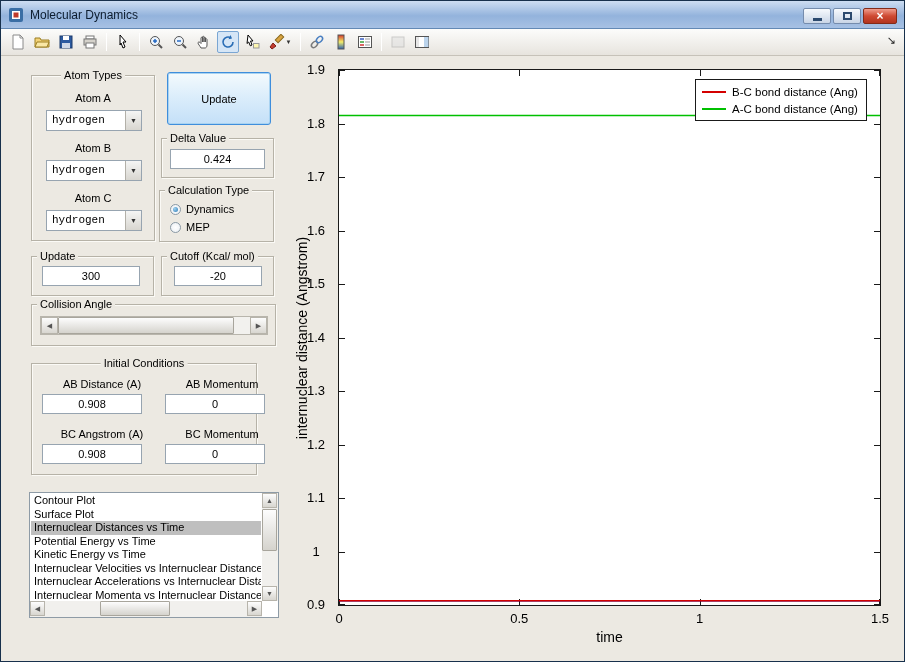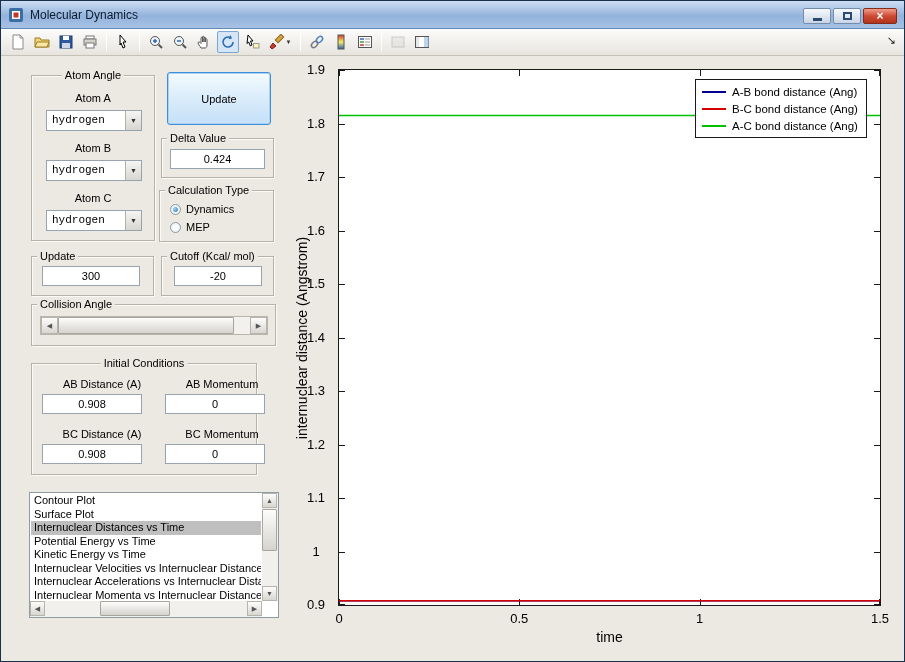--- a/index.html
+++ b/index.html
@@ -222,21 +222,21 @@
       <svg width="16" height="16">
           <rect x="1.5" y="2.5" width="13" height="11" fill="#fff" stroke="#555"></rect>
           <rect x="10" y="3" width="4.5" height="10" fill="#bcd4ec"></rect>
           <rect x="2" y="3" width="3" height="10" fill="#e7e7e7"></rect>
         </svg>
     </div>
   </div>
   <span class="dock-arrow">↘</span>
 
   <div class="groupbox" style="left:30px;top:74px;width:124px;height:166px">
-    <span class="gb-title center">Atom Angle</span>
+    <span class="gb-title center">Atom Types</span>
     <div class="ctl-label" style="left:0;top:16px;width:100%">Atom A</div>
     <div class="combo" style="left:14px;top:34px;width:96px">
       <span class="combo-text">hydrogen</span>
       <span class="combo-btn">▼</span>
     </div>
     <div class="ctl-label" style="left:0;top:66px;width:100%">Atom B</div>
     <div class="combo" style="left:14px;top:84px;width:96px">
       <span class="combo-text">hydrogen</span>
       <span class="combo-btn">▼</span>
     </div>
@@ -284,21 +284,21 @@
       <span class="sbtn" style="right:0;top:0;width:17px;height:17px">▶</span>
     </div>
   </div>
 
   <div class="groupbox" style="left:30px;top:362px;width:226px;height:112px">
     <span class="gb-title center">Initial Conditions</span>
     <div class="ctl-label" style="left:5px;top:14px;width:130px">AB Distance (A)</div>
     <div class="ctl-label" style="left:135px;top:14px;width:110px">AB Momentum</div>
     <div class="textfield" style="left:10px;top:30px;width:100px">0.908</div>
     <div class="textfield" style="left:133px;top:30px;width:100px">0</div>
-    <div class="ctl-label" style="left:5px;top:64px;width:130px">BC Distance (A)</div>
+    <div class="ctl-label" style="left:5px;top:64px;width:130px">BC Angstrom (A)</div>
     <div class="ctl-label" style="left:135px;top:64px;width:110px">BC Momentum</div>
     <div class="textfield" style="left:10px;top:80px;width:100px">0.908</div>
     <div class="textfield" style="left:133px;top:80px;width:100px">0</div>
   </div>
 
   <div class="listbox">
     <div class="list-items">
       <div class="list-item">Contour Plot</div>
       <div class="list-item">Surface Plot</div>
       <div class="list-item selected">Internuclear Distances vs Time</div>
@@ -317,24 +317,20 @@
       <span class="sbtn" style="left:0;top:0;width:15px;height:15px">◀</span>
       <span class="sthumb" style="left:70px;top:0;width:70px;height:15px"></span>
       <span class="sbtn" style="right:0;top:0;width:15px;height:15px">▶</span>
     </div>
   </div>
 
   <div id="axes">
     <div class="ylabel">internuclear distance (Angstrom)</div>
     <div class="xlabel">time</div>
     <div class="legend" id="legend">
-        <div class="legend-row">
-          <span class="legend-sample" style="border-top-color: rgb(0, 0, 143);"></span>
-          <span class="legend-label">A-B bond distance (Ang)</span>
-        </div>
         <div class="legend-row">
           <span class="legend-sample" style="border-top-color: rgb(212, 0, 0);"></span>
           <span class="legend-label">B-C bond distance (Ang)</span>
         </div>
         <div class="legend-row">
           <span class="legend-sample" style="border-top-color: rgb(0, 192, 0);"></span>
           <span class="legend-label">A-C bond distance (Ang)</span>
         </div>
       </div>
   <div class="ytick-label" style="top: 527px;">0.9</div>

